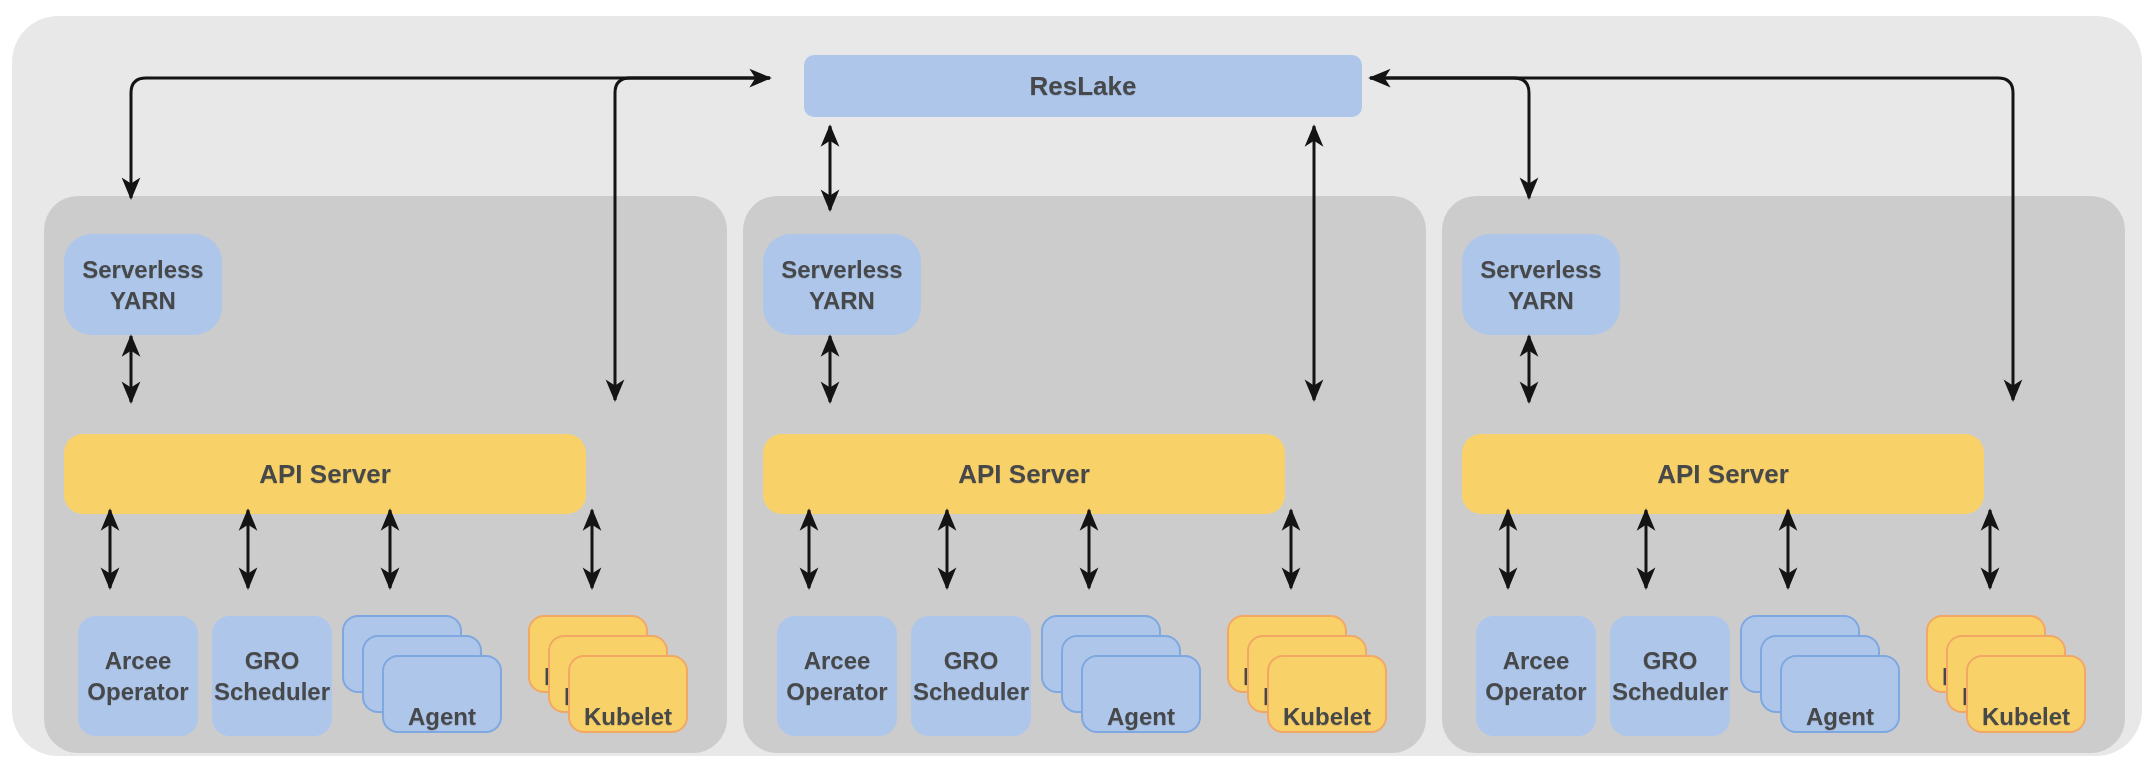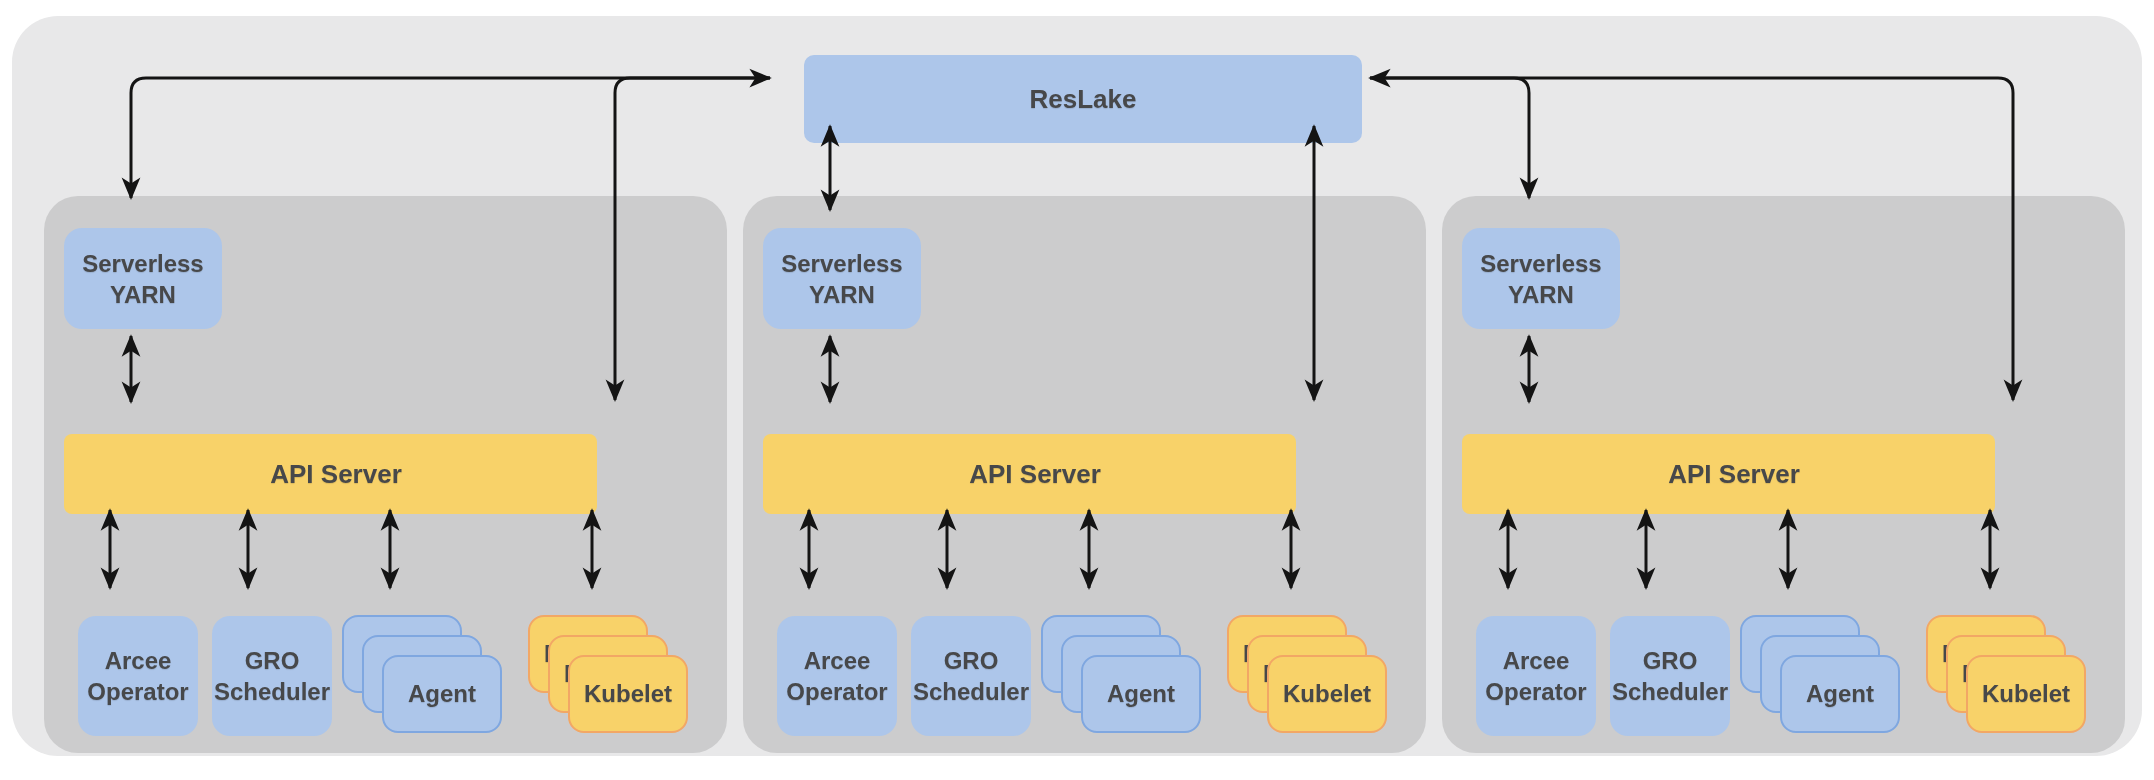--- a/index.html
+++ b/index.html
@@ -20,48 +20,48 @@
   .platform{
     position:absolute;left:12px;top:16px;width:2130px;height:740px;
     background:var(--platform);border-radius:46px;
   }
   .node{
     position:absolute;display:flex;align-items:center;justify-content:center;
     text-align:center;font-weight:bold;color:var(--text);
     text-shadow:0 1px 1px rgba(0,0,0,0.12);
   }
   .reslake{
-    left:792px;top:39px;width:558px;height:88px;border-radius:10px;
+    left:792px;top:39px;width:558px;height:62px;border-radius:10px;
     background:var(--blue);font-size:26px;
   }
   .cluster{
     position:absolute;top:180px;width:683px;height:557px;
     background:var(--cluster);border-radius:34px;
   }
   .yarn{
-    left:20px;top:32px;width:158px;height:101px;border-radius:18px;
+    left:20px;top:38px;width:158px;height:101px;border-radius:28px;
     background:var(--blue);font-size:24px;line-height:31px;
   }
   .api{
-    left:20px;top:238px;width:522px;height:80px;border-radius:8px;
-    background:var(--yellow);font-size:26px;padding-left:11px;
+    left:20px;top:238px;width:522px;height:80px;border-radius:19px;
+    background:var(--yellow);font-size:26px;
   }
   .single{
     top:420px;width:120px;height:120px;border-radius:18px;
     background:var(--blue);font-size:24px;line-height:31px;margin-left:16px;
   }
   .arcee{left:18px}
   .gro{left:152px}
   .stack{position:absolute;top:419px;width:160px;height:118px}
   .agent-stack{left:298px}
   .kubelet-stack{left:484px}
   .sb{
     position:absolute;width:120px;height:78px;border-radius:16px;
     box-sizing:border-box;border:2px solid;
-    display:flex;align-items:center;justify-content:center;
+    display:flex;align-items:flex-end;justify-content:center;
     font-weight:bold;font-size:24px;color:var(--text);
     text-shadow:0 1px 1px rgba(0,0,0,0.12);
   }
   .b0{left:0;top:0}.b1{left:20px;top:20px}.b2{left:40px;top:40px}
   .agent-stack .sb{background:var(--blue);border-color:var(--blue-border)}
   .kubelet-stack .sb{background:var(--yellow);border-color:var(--yellow-border)}
   .two-line span{display:block}
   svg.arrows{position:absolute;left:0;top:0;pointer-events:none}
   .a{stroke:var(--arrow);stroke-width:3;fill:none}
   .de{marker-start:url(#ah);marker-end:url(#ah)}

